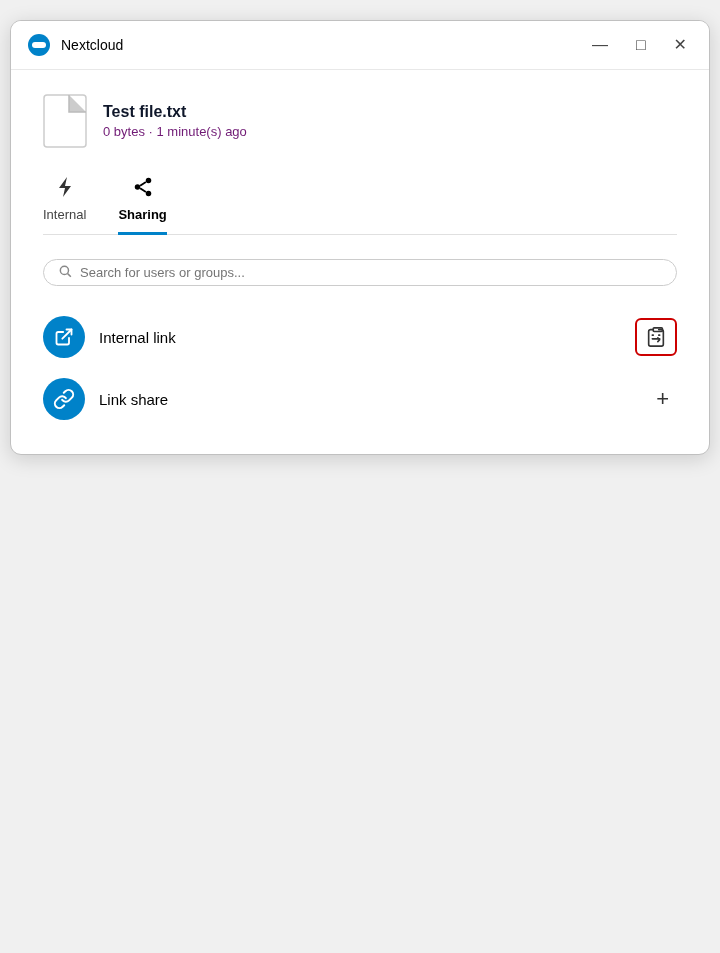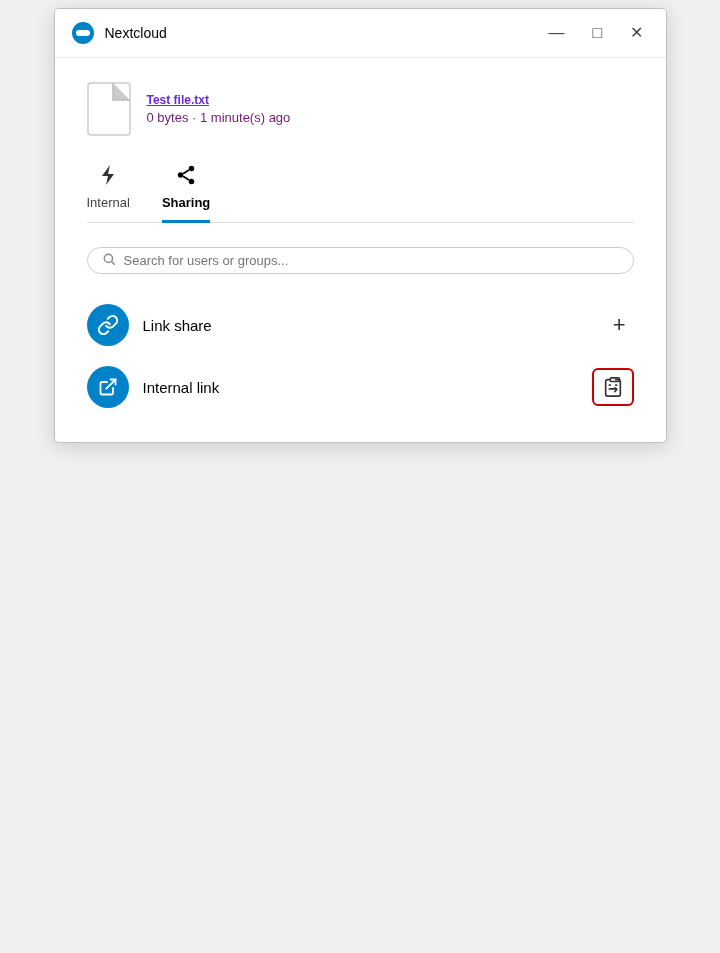--- a/index.html
+++ b/index.html
@@ -12,25 +12,25 @@
       font-family: -apple-system, BlinkMacSystemFont, 'Segoe UI', sans-serif;
       background: #f0f0f0;
       display: flex;
       justify-content: center;
       align-items: flex-start;
       width: 720px;
       height: 953px;
     }
 
     .window {
-      width: 613px;
-      margin-top: 8px;
+      width: 700px;
+      margin-top: 20px;
       background: #ffffff;
       border: 1px solid #c0c0c0;
-      border-radius: 5px;
+      border-radius: 11px;
       box-shadow: 0 4px 20px rgba(0,0,0,0.15);
       overflow: hidden;
     }
 
     
     .title-bar {
       display: flex;
       align-items: center;
       padding: 12px 16px;
       background: #ffffff;
@@ -85,24 +85,23 @@
       height: 54px;
       flex-shrink: 0;
     }
 
     .file-details {
       display: flex;
       flex-direction: column;
     }
 
     .file-name {
-      font-size: 12px;
+      font-size: 16px;
       font-weight: 700;
-      color: #6d28d9;
-      text-decoration: underline;
+      color: #0f172a;
     }
 
     .file-meta {
       font-size: 13px;
       color: #701a75;
       margin-top: 3px;
     }
 
     
     .tabs {
@@ -290,46 +289,46 @@
           <circle cx="11" cy="11" r="7"></circle>
           <line x1="16.5" y1="16.5" x2="22" y2="22"></line>
         </svg>
       </span>
       <input class="search-input" type="text" placeholder="Search for users or groups..." style="">
     </div>
 
     <div class="share-item">
       <div class="share-icon-circle">
 
-        <svg width="22" height="22" viewBox="0 0 24 24" fill="none" stroke="white" stroke-width="2.2" stroke-linecap="round" stroke-linejoin="round">
-          <path d="M10 13a5 5 0 0 0 7.54.54l3-3a5 5 0 0 0-7.07-7.07l-1.72 1.71"></path>
-          <path d="M14 11a5 5 0 0 0-7.54-.54l-3 3a5 5 0 0 0 7.07 7.07l1.71-1.71"></path>
-        </svg>
-      </div>
-      <span class="share-label">Link share</span>
-      <button class="share-action-btn">+</button>
-    </div>
-
-    <div class="share-item">
-      <div class="share-icon-circle">
-
         <svg width="20" height="20" viewBox="0 0 24 24" fill="none" stroke="white" stroke-width="2.2" stroke-linecap="round" stroke-linejoin="round">
           <path d="M18 13v6a2 2 0 0 1-2 2H5a2 2 0 0 1-2-2V8a2 2 0 0 1 2-2h6"></path>
           <polyline points="15 3 21 3 21 9"></polyline>
           <line x1="10" y1="14" x2="21" y2="3"></line>
         </svg>
       </div>
       <span class="share-label">Internal link</span>
       <button class="copy-internal-btn">
 
         <svg width="22" height="22" viewBox="0 0 24 24" fill="none" stroke="#333" stroke-width="1.8" stroke-linecap="round" stroke-linejoin="round">
           <rect x="9" y="2" width="10" height="4" rx="1" ry="1"></rect>
           <path d="M9 4H6a2 2 0 0 0-2 2v14a2 2 0 0 0 2 2h12a2 2 0 0 0 2-2V6a2 2 0 0 0-2-2h-3"></path>
           <path d="M8 10h1"></path>
           <path d="M15 10h1"></path>
           <line x1="8" y1="14" x2="16" y2="14"></line>
           <path d="M14 17l2-2-2-2"></path>
         </svg>
       </button>
     </div>
 
+    <div class="share-item">
+      <div class="share-icon-circle">
+
+        <svg width="22" height="22" viewBox="0 0 24 24" fill="none" stroke="white" stroke-width="2.2" stroke-linecap="round" stroke-linejoin="round">
+          <path d="M10 13a5 5 0 0 0 7.54.54l3-3a5 5 0 0 0-7.07-7.07l-1.72 1.71"></path>
+          <path d="M14 11a5 5 0 0 0-7.54-.54l-3 3a5 5 0 0 0 7.07 7.07l1.71-1.71"></path>
+        </svg>
+      </div>
+      <span class="share-label">Link share</span>
+      <button class="share-action-btn">+</button>
+    </div>
+
   </div>
 </div>
 
 </body></html>

